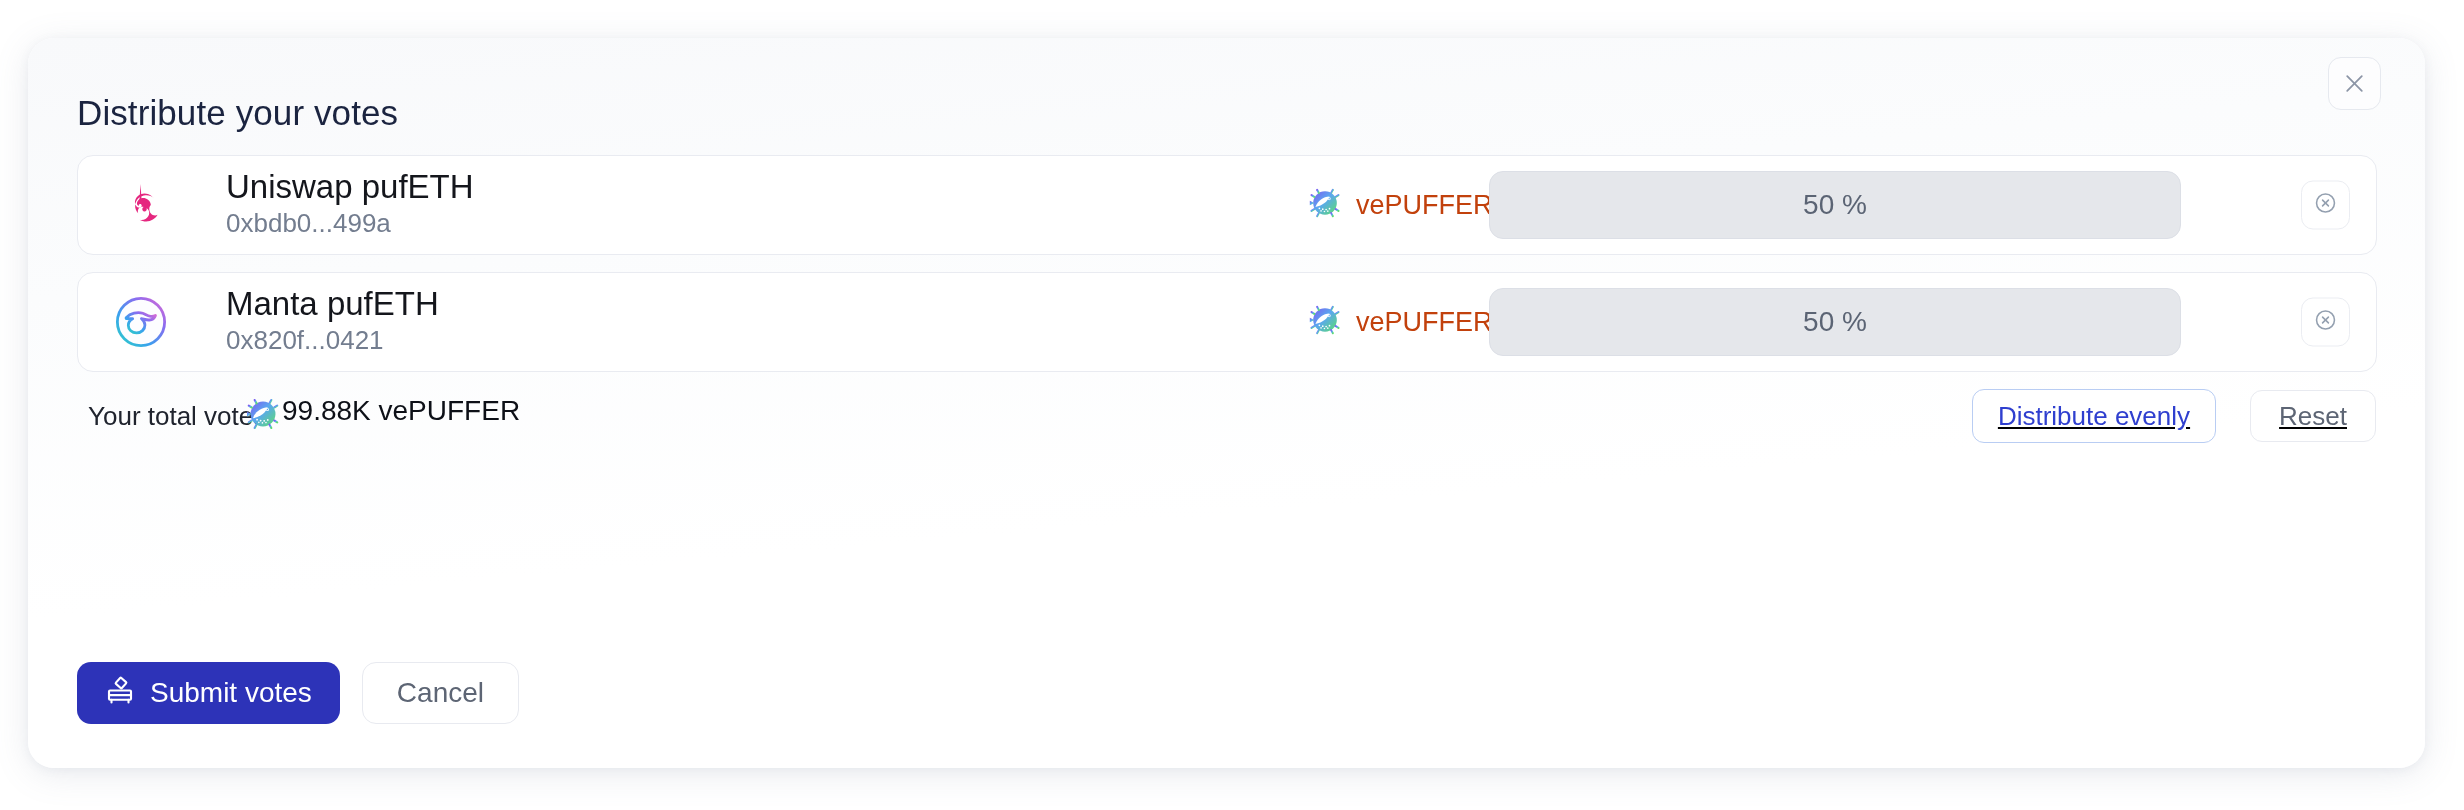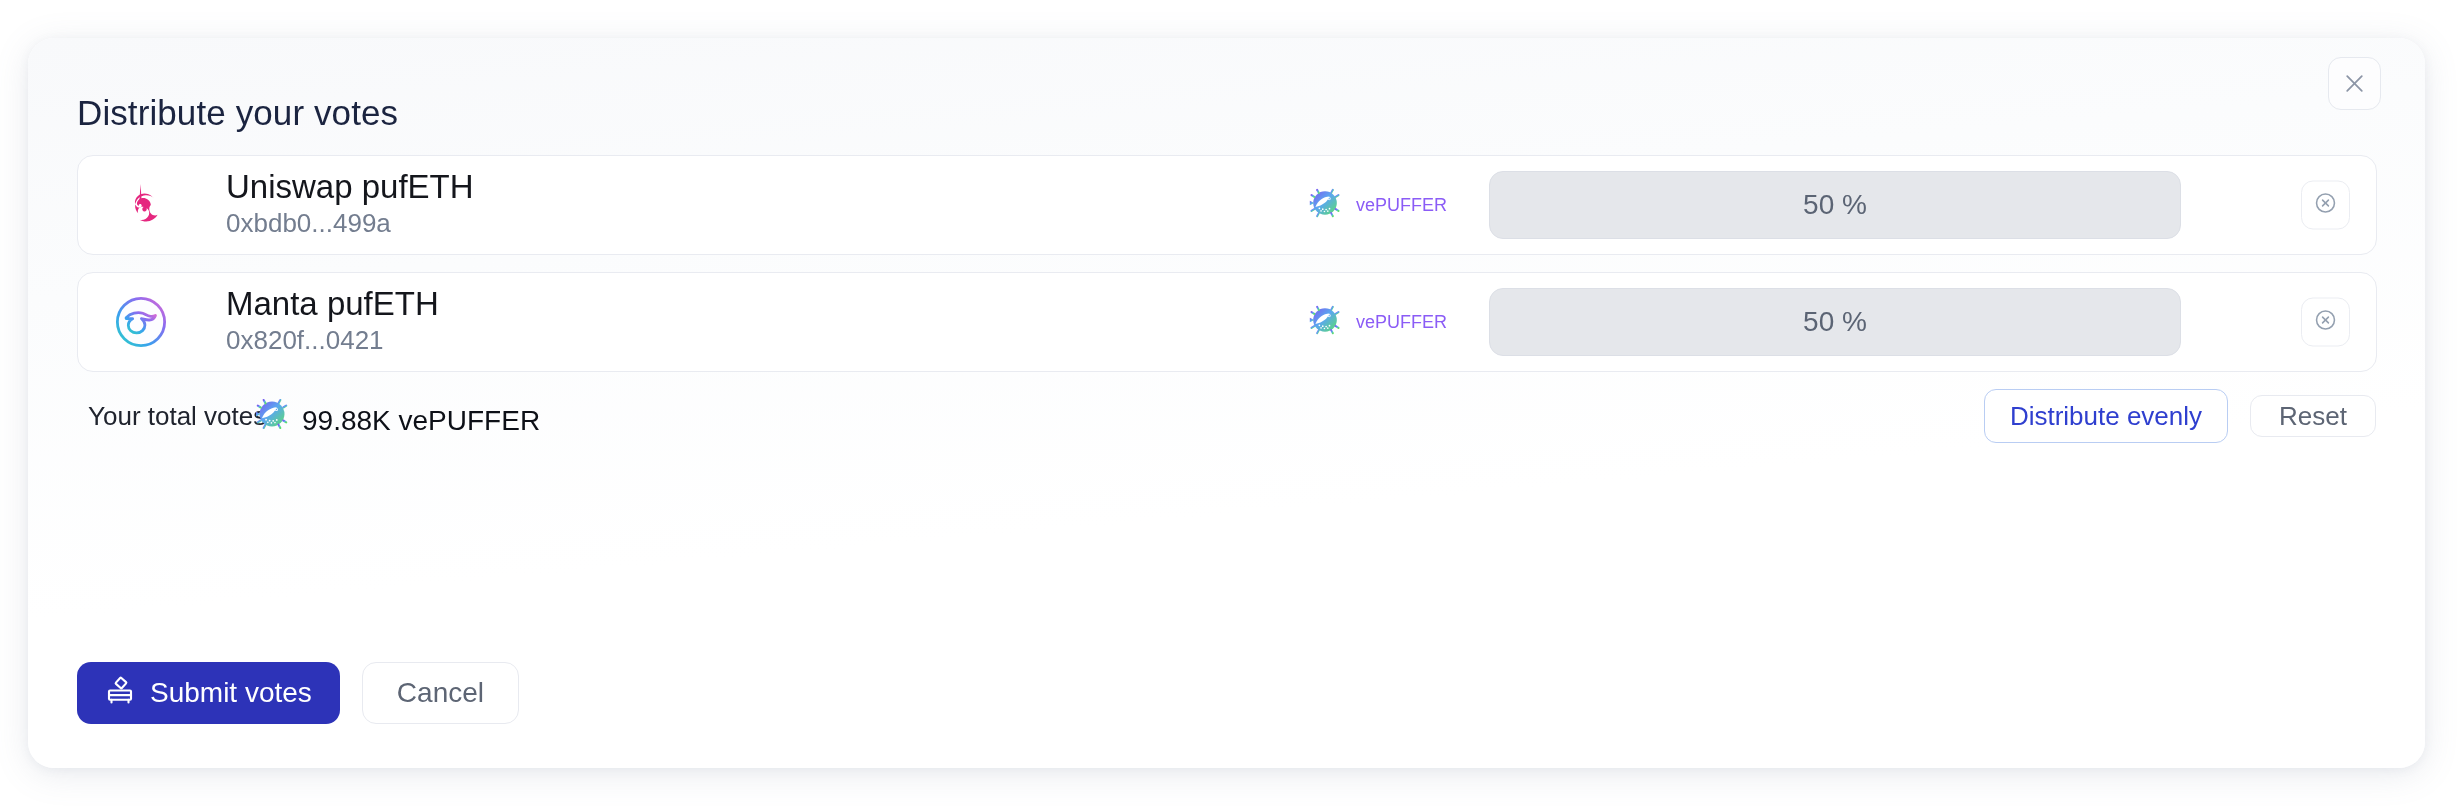--- a/index.html
+++ b/index.html
@@ -114,22 +114,22 @@
   .row-token {
     position: absolute;
     left: 1229px;
     top: 50%;
     transform: translateY(-50%);
     display: flex;
     align-items: center;
     gap: 13px;
   }
   .row-token-name {
-    font-size: 18px;
-    color: #8b5cf6;
+    font-size: 27px;
+    color: #c2410c;
     white-space: nowrap;
   }
 
   .pct-input {
     position: absolute;
     left: 1411px;
     top: 50%;
     transform: translateY(-50%);
     width: 692px;
     height: 68px;
@@ -172,56 +172,56 @@
     position: absolute;
     left: 60px;
     top: 50%;
     transform: translateY(-50%);
     font-size: 26px;
     color: #20242e;
     white-space: nowrap;
   }
   .totals-value-wrap {
     position: absolute;
-    left: 225px;
-    top: 50%;
-    transform: translateY(-50%);
-    display: flex;
-    align-items: flex-end;
-    gap: 11px;
+    left: 216px;
+    top: 50%;
+    transform: translateY(-50%);
+    display: flex;
+    align-items: flex-start;
   }
   .totals-value {
     font-size: 28px;
     color: #0d1017;
     white-space: nowrap;
   }
 
   .totals-actions {
     position: absolute;
     right: 49px;
     top: 50%;
     transform: translateY(-50%);
     display: flex;
     align-items: center;
-    gap: 22px;
+    gap: 34px;
+    text-decoration: underline;
   }
   .btn-outline-blue {
     height: 54px;
     padding: 0 25px;
     border: 1px solid #b9cdf3;
     border-radius: 12px;
     background: #ffffff;
     color: #2f3fcf;
     font-size: 26px;
     font-family: inherit;
     cursor: pointer;
     white-space: nowrap;
   }
   .btn-outline-grey {
-    height: 42px;
+    height: 52px;
     padding: 0 28px;
     border: 1px solid #e8eaf0;
     border-radius: 12px;
     background: #ffffff;
     color: #5d6574;
     font-size: 26px;
     font-family: inherit;
     cursor: pointer;
     white-space: nowrap;
   }

